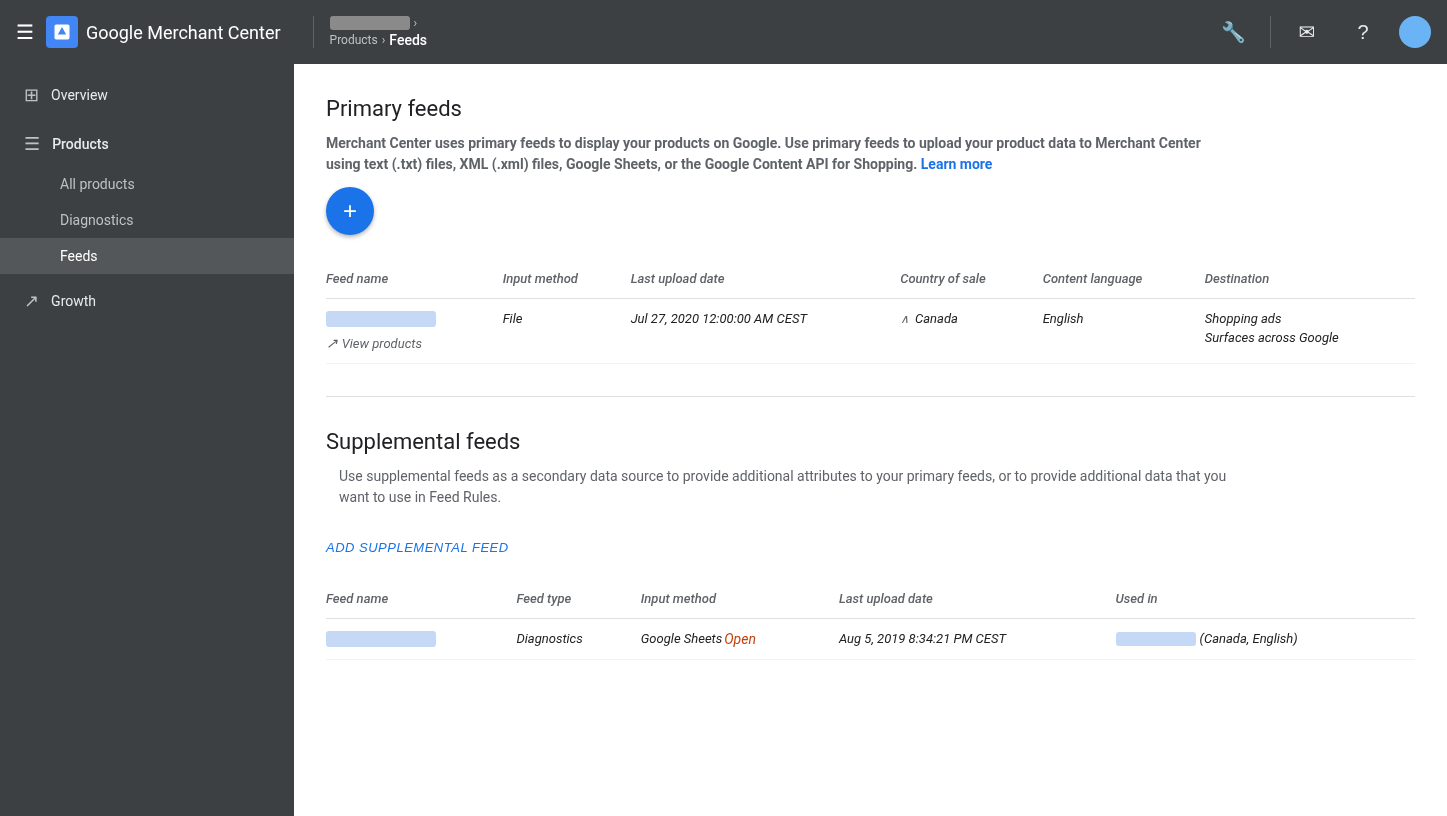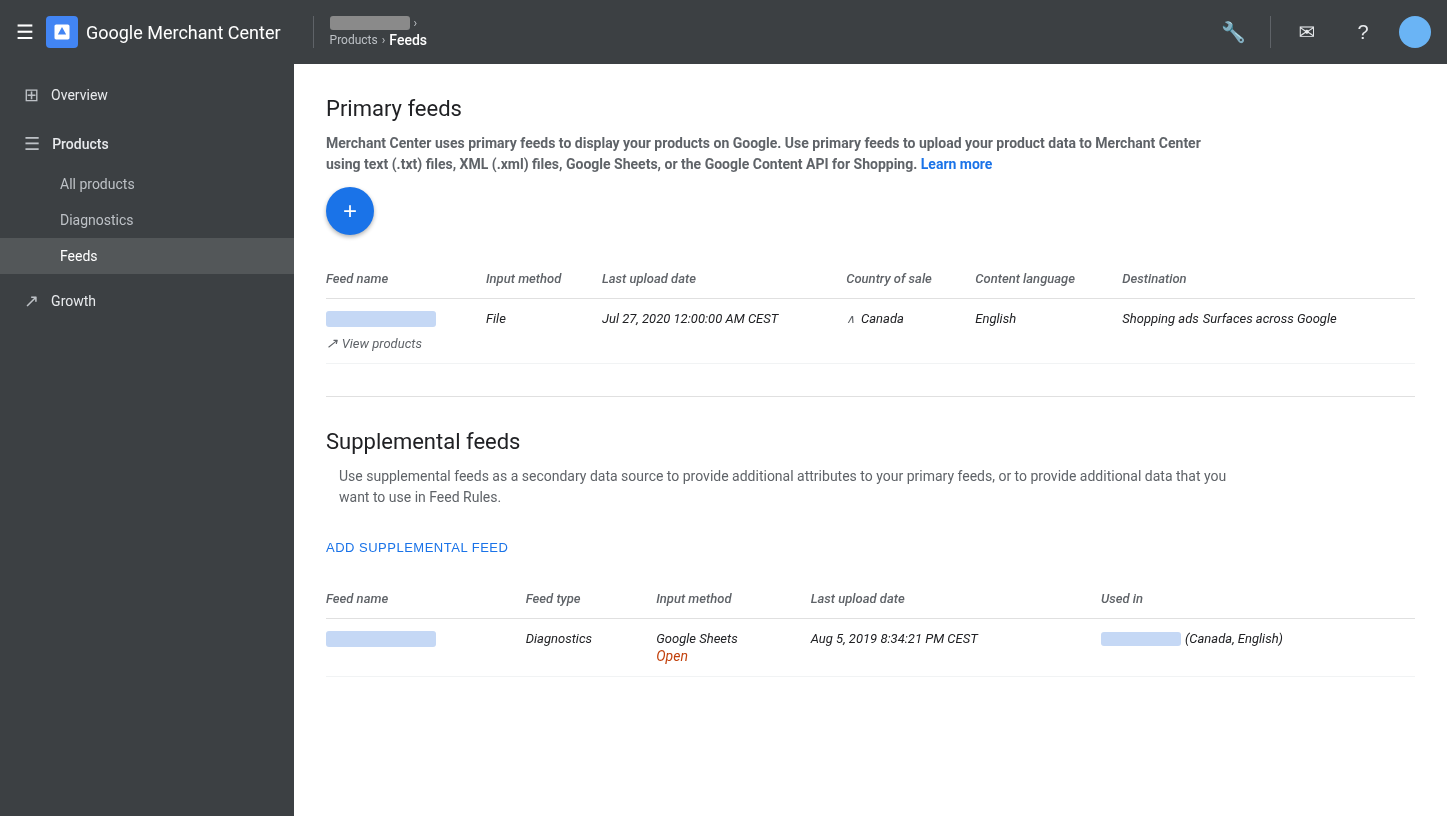--- a/index.html
+++ b/index.html
@@ -254,20 +254,21 @@
 
     .country-cell {
       display: flex;
       align-items: center;
       gap: 6px;
     }
     .chevron-up { font-size: 12px; color: #5f6368; }
 
     .destination-cell {
       display: flex;
+      flex-direction: column;
       gap: 4px;
     }
 
     .section-divider {
       border: none;
       border-top: 1px solid #e0e0e0;
       margin: 32px 0;
     }
 
     
@@ -284,20 +285,21 @@
       border: none;
       color: #1a73e8;
       font-size: 13px;
       font-weight: 500;
       cursor: pointer;
       padding: 8px 0;
       letter-spacing: 0.5px;
       text-transform: uppercase;
       margin-bottom: 16px;
       display: block;
+      font-style: italic;
     }
 
     .feed-name-blurred-supp {
       background: #c5d8f5;
       border-radius: 3px;
       width: 110px;
       height: 16px;
       display: block;
     }
 
@@ -309,21 +311,21 @@
     .used-in-blurred {
       background: #c5d8f5;
       border-radius: 3px;
       width: 80px;
       height: 14px;
       display: inline-block;
     }
 
     .input-method-link {
       display: flex;
-      flex-direction: column;
+      flex-direction: row;
       gap: 2px;
     }
     .input-method-link a {
       color: #c2410c;
       text-decoration: none;
       font-size: 14px;
     }
   </style>
 </head>
 <body>

